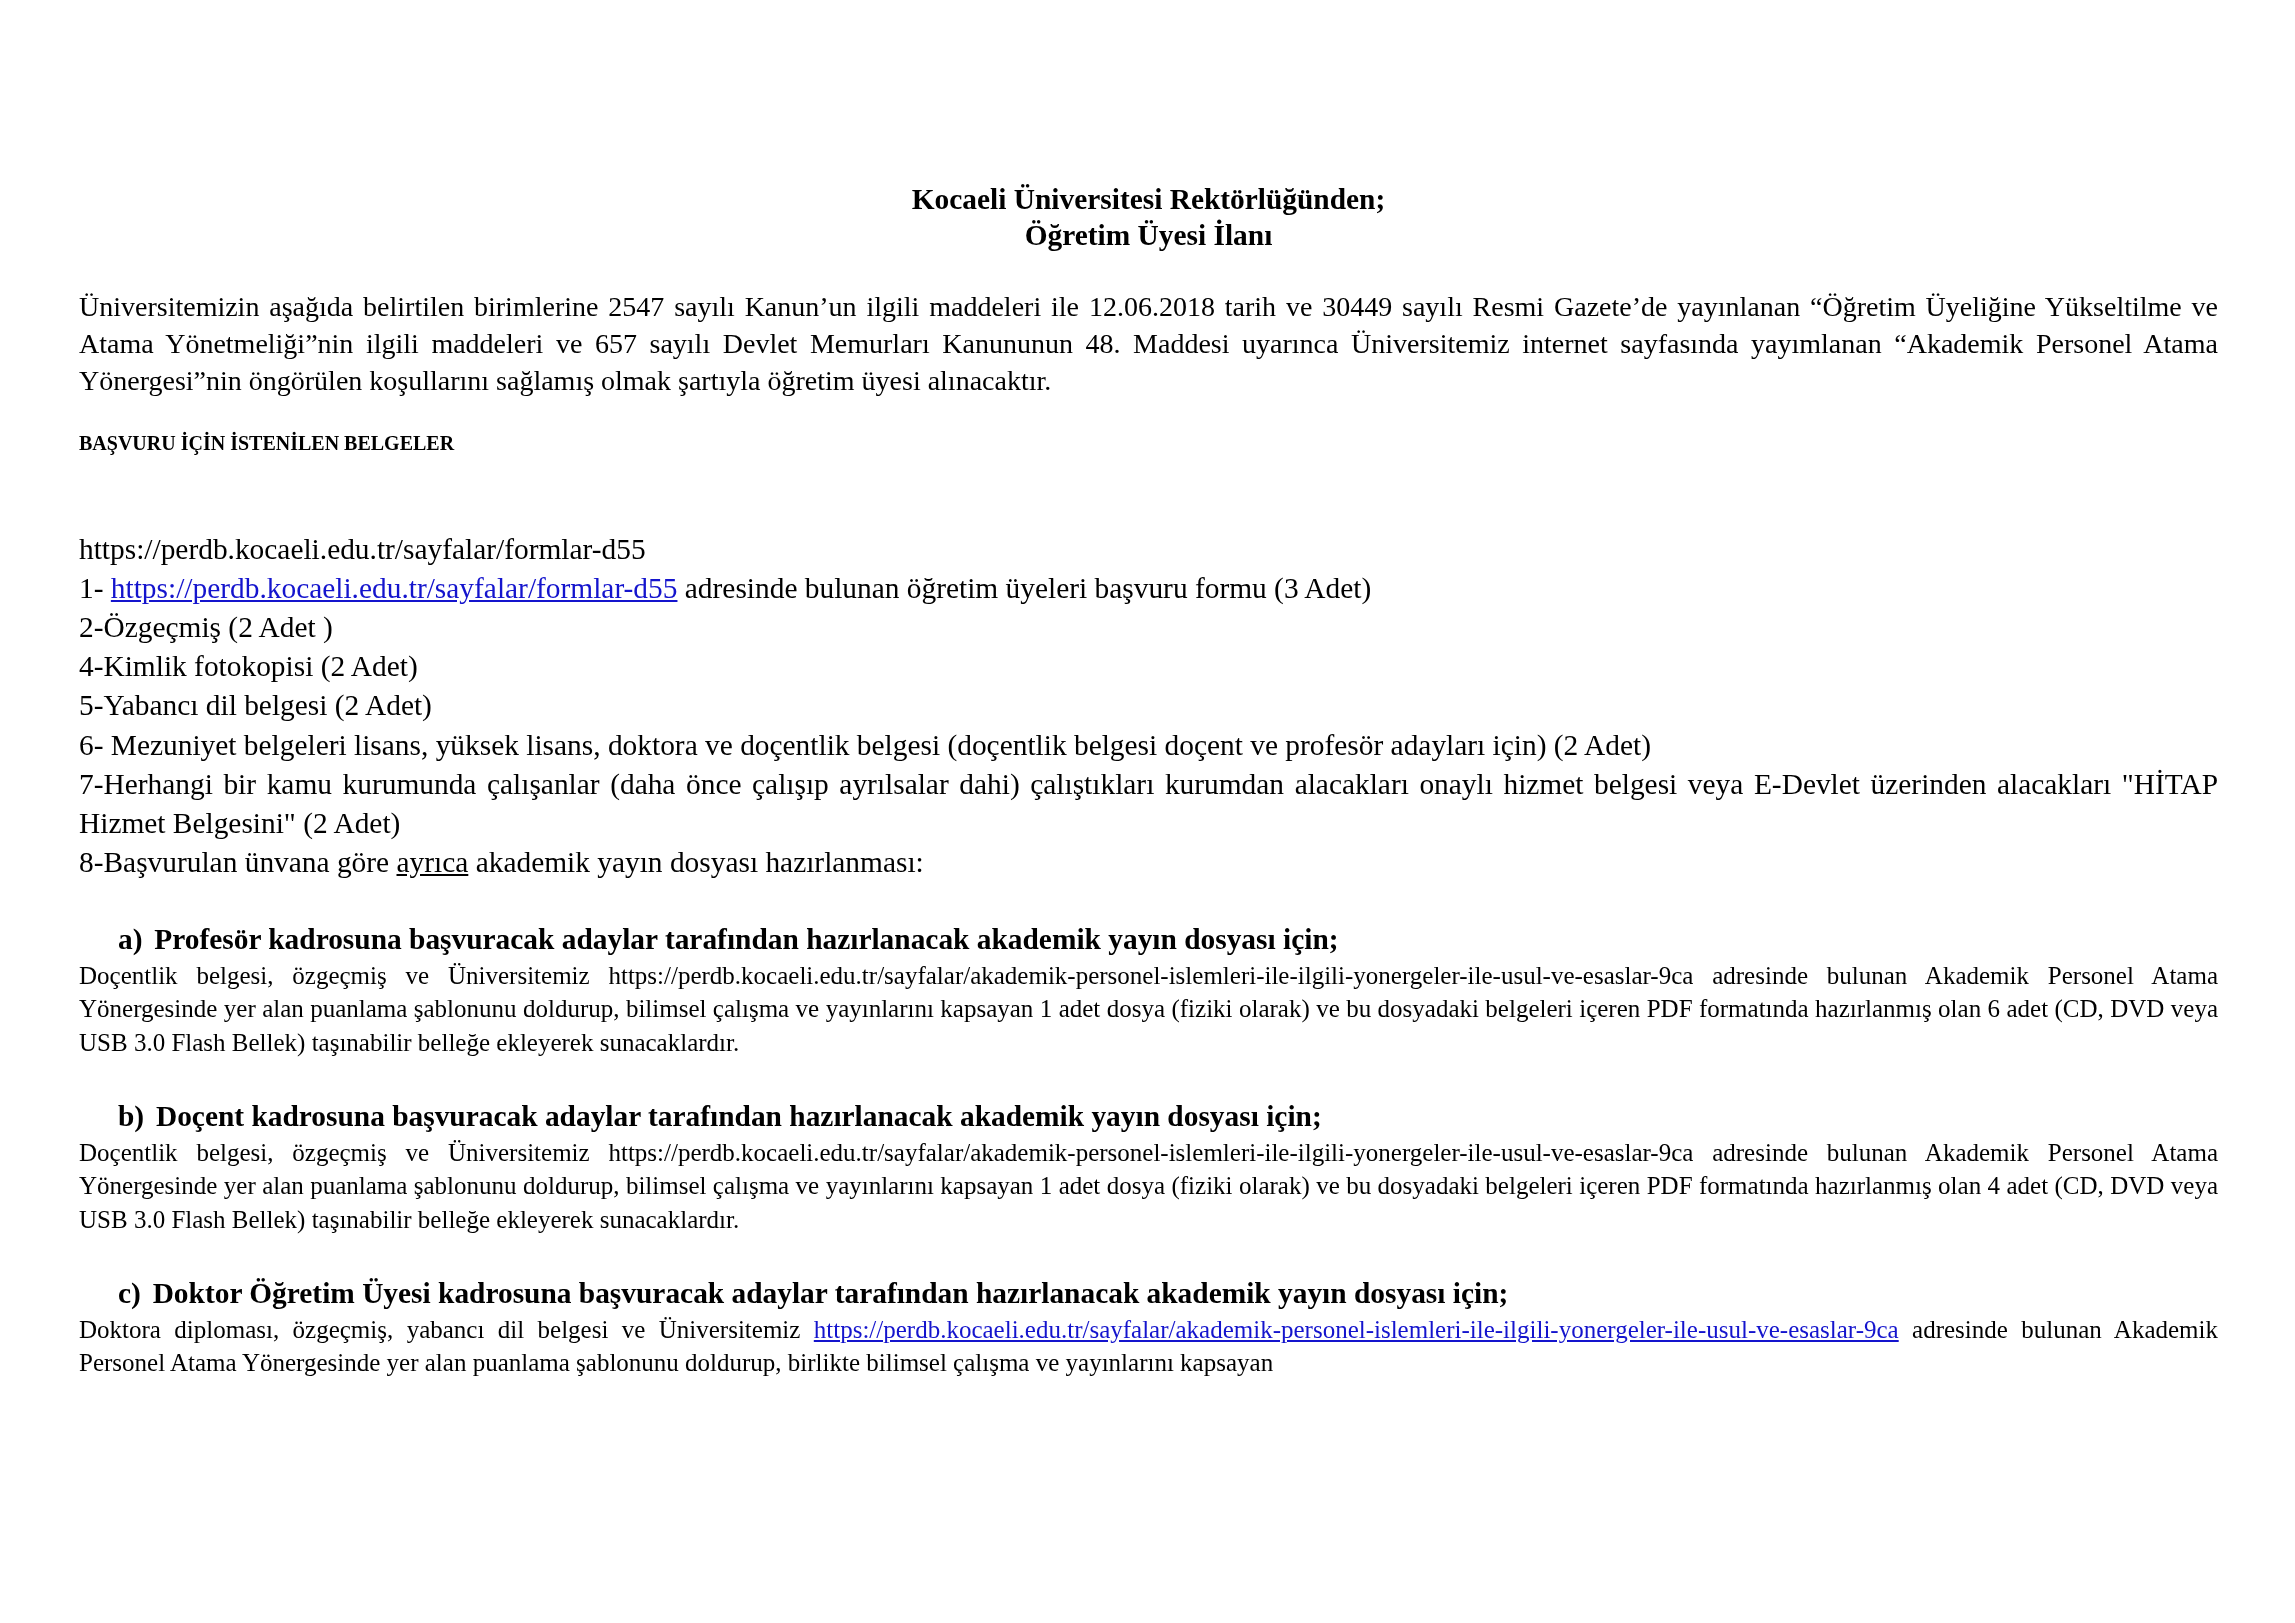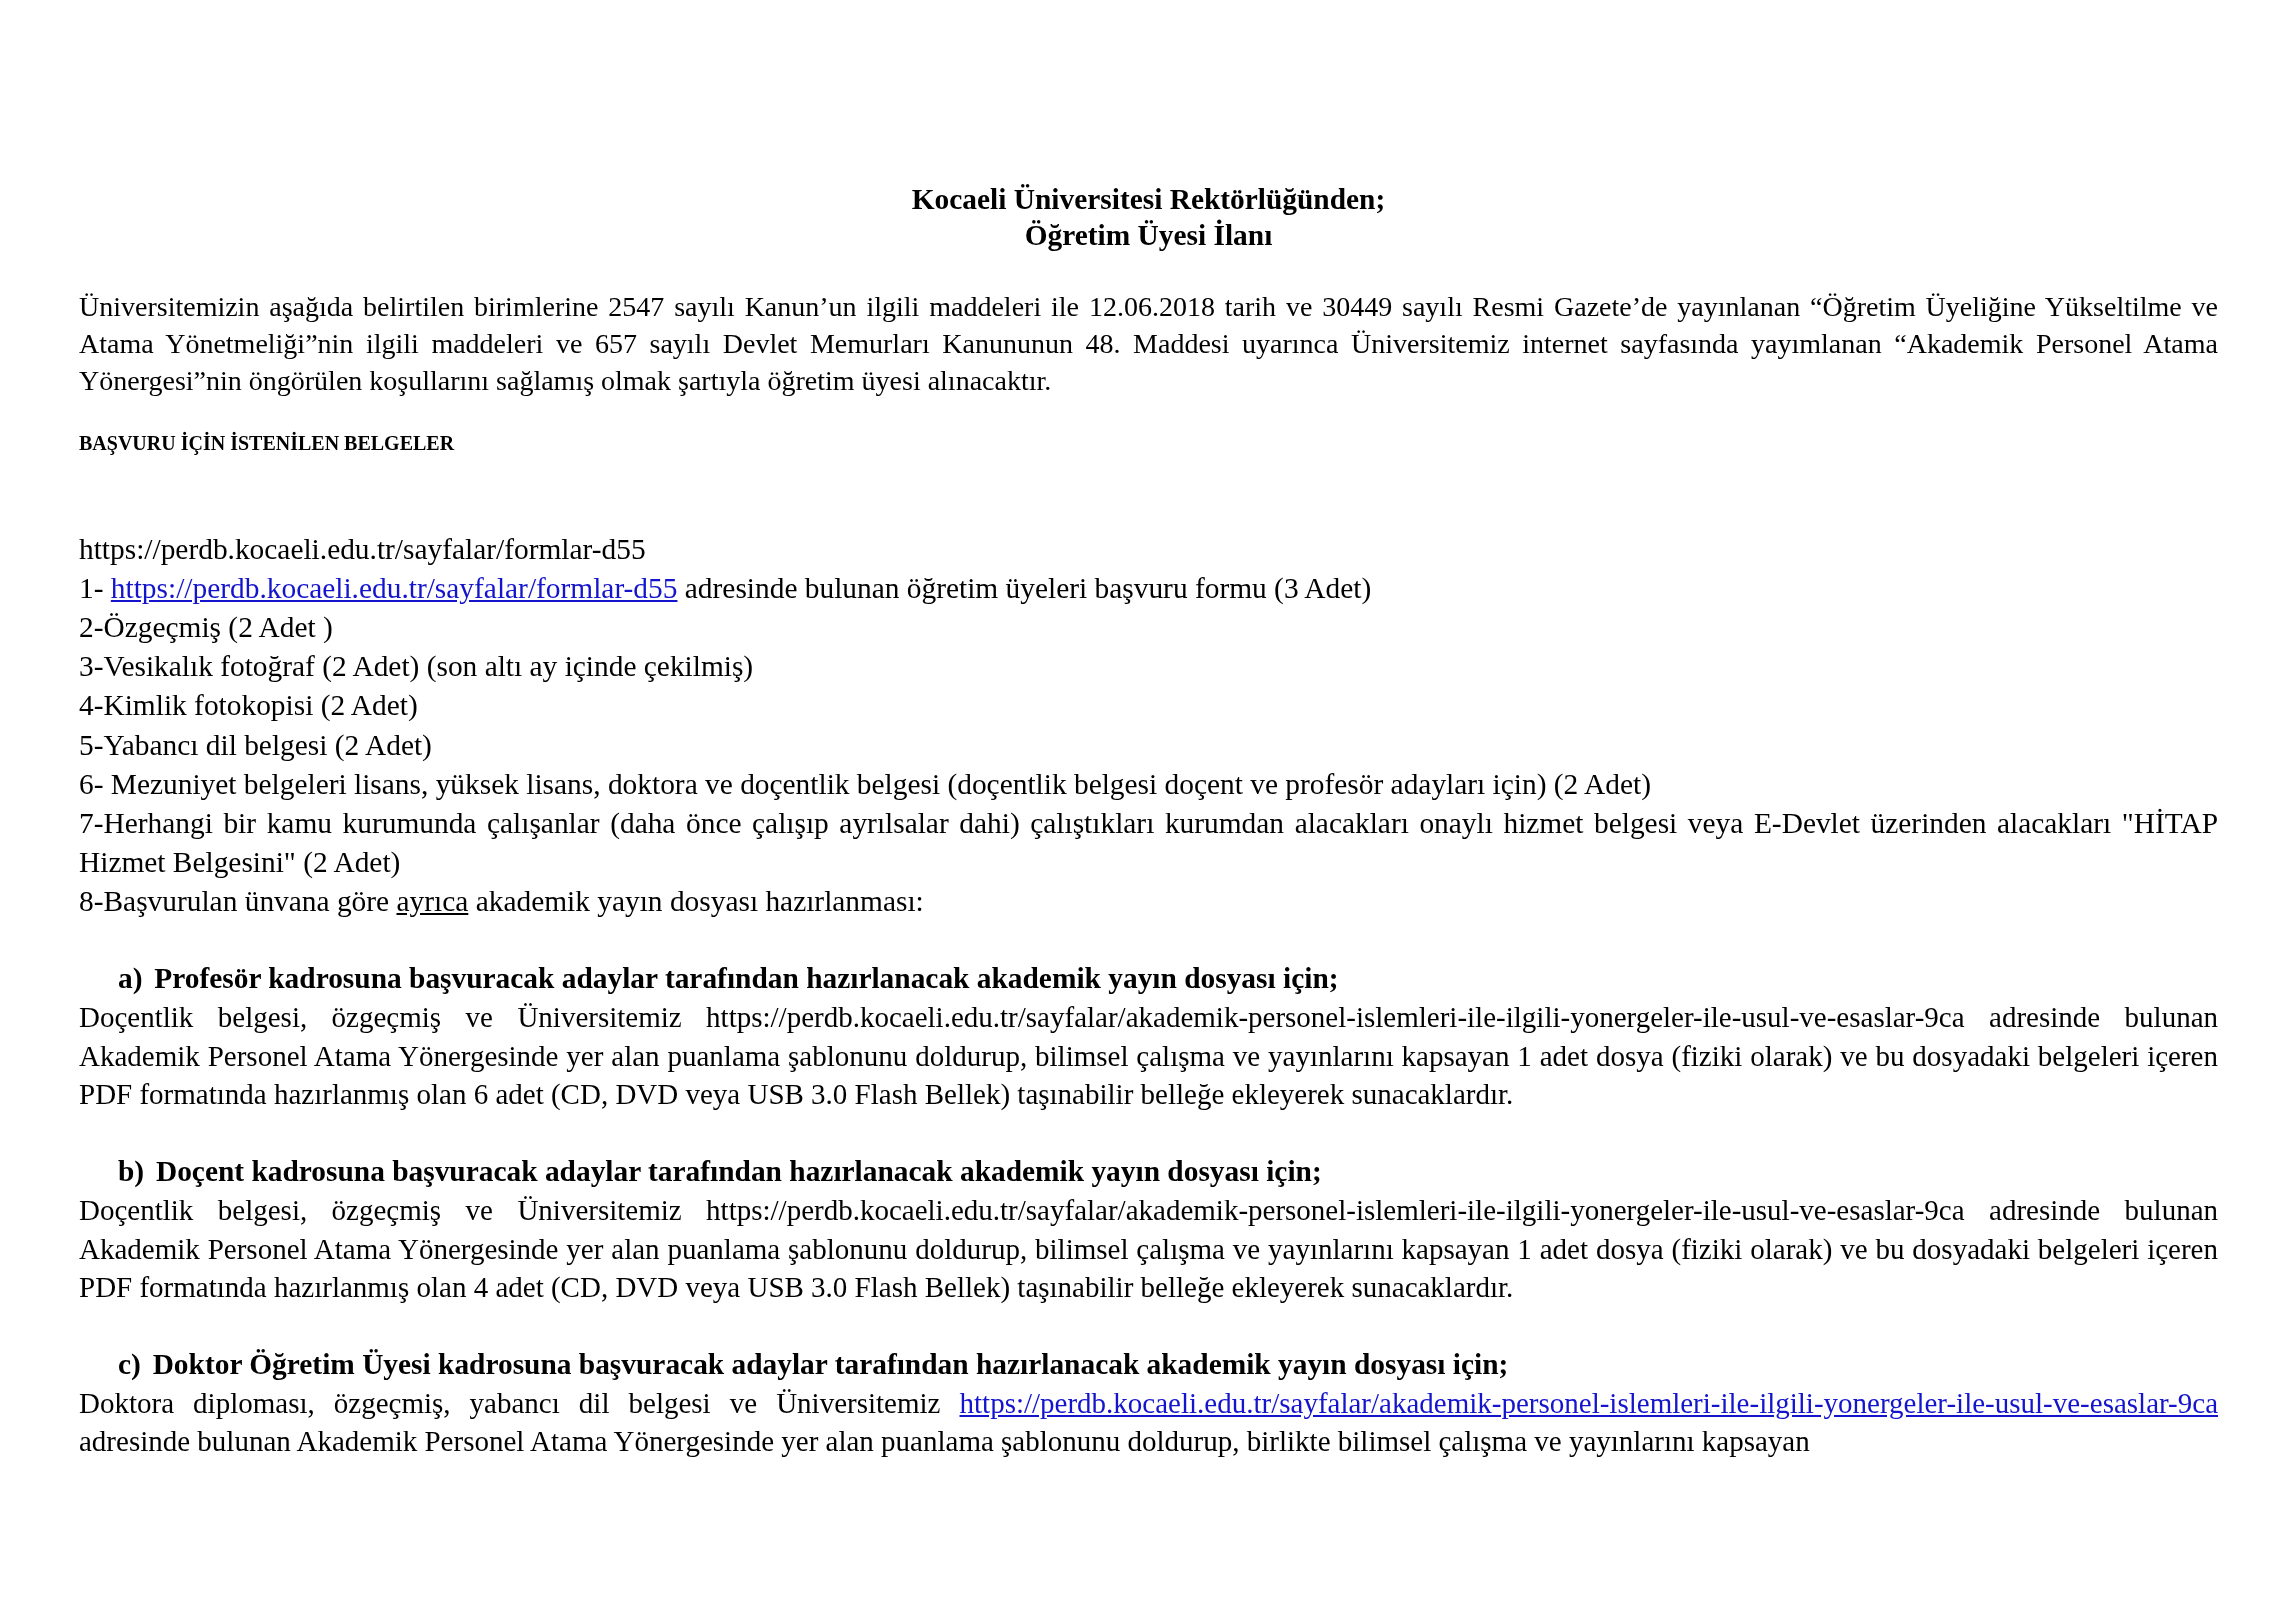--- a/index.html
+++ b/index.html
@@ -86,21 +86,21 @@
   
   .subsection { margin-top: 38px; }
   .sub-heading {
     font-size: 29.4px;
     font-weight: bold;
     line-height: 1.33;
     text-indent: 39px;
   }
   .sub-heading .letter { margin-right: 11.8px; }
   .sub-body {
-    font-size: 29px;
+    font-size: 25px;
     line-height: 1.33;
     text-align: justify;
     text-justify: inter-word;
   }
   .sub-body.last-open { text-align: justify; }
 </style>
 </head>
 <body>
 
 <div class="page">
@@ -115,21 +115,20 @@
   <div class="section-heading">BAŞVURU İÇİN İSTENİLEN BELGELER</div>
 
   <div class="plain-url">https://perdb.kocaeli.edu.tr/sayfalar/formlar-d55</div>
 
 
   <div class="doc-line nojust">
     <span>1- </span><a class="link" href="#">https://perdb.kocaeli.edu.tr/sayfalar/formlar-d55</a><span> adresinde bulunan öğretim üyeleri başvuru formu (3 Adet)</span>
   </div>
 
   <div class="doc-line nojust">2-Özgeçmiş (2 Adet )</div>
-  <div class="doc-line nojust">3-Vesikalık fotoğraf (2 Adet) (son altı ay içinde çekilmiş)</div>
   <div class="doc-line nojust">4-Kimlik fotokopisi (2 Adet)</div>
   <div class="doc-line nojust">5-Yabancı dil belgesi (2 Adet)</div>
   <div class="doc-line nojust">6- Mezuniyet belgeleri lisans, yüksek lisans, doktora ve doçentlik belgesi (doçentlik belgesi doçent ve profesör adayları için) (2 Adet)</div>
   <div class="doc-line">7-Herhangi bir kamu kurumunda çalışanlar (daha önce çalışıp ayrılsalar dahi) çalıştıkları kurumdan alacakları onaylı hizmet belgesi veya E-Devlet üzerinden alacakları "HİTAP Hizmet Belgesini" (2 Adet)</div>
 
   <div class="doc-line nojust">
     <span>8-Başvurulan ünvana göre </span><span class="uline">ayrıca</span><span> akademik yayın dosyası hazırlanması:</span>
   </div>
 
   <div class="subsection">

